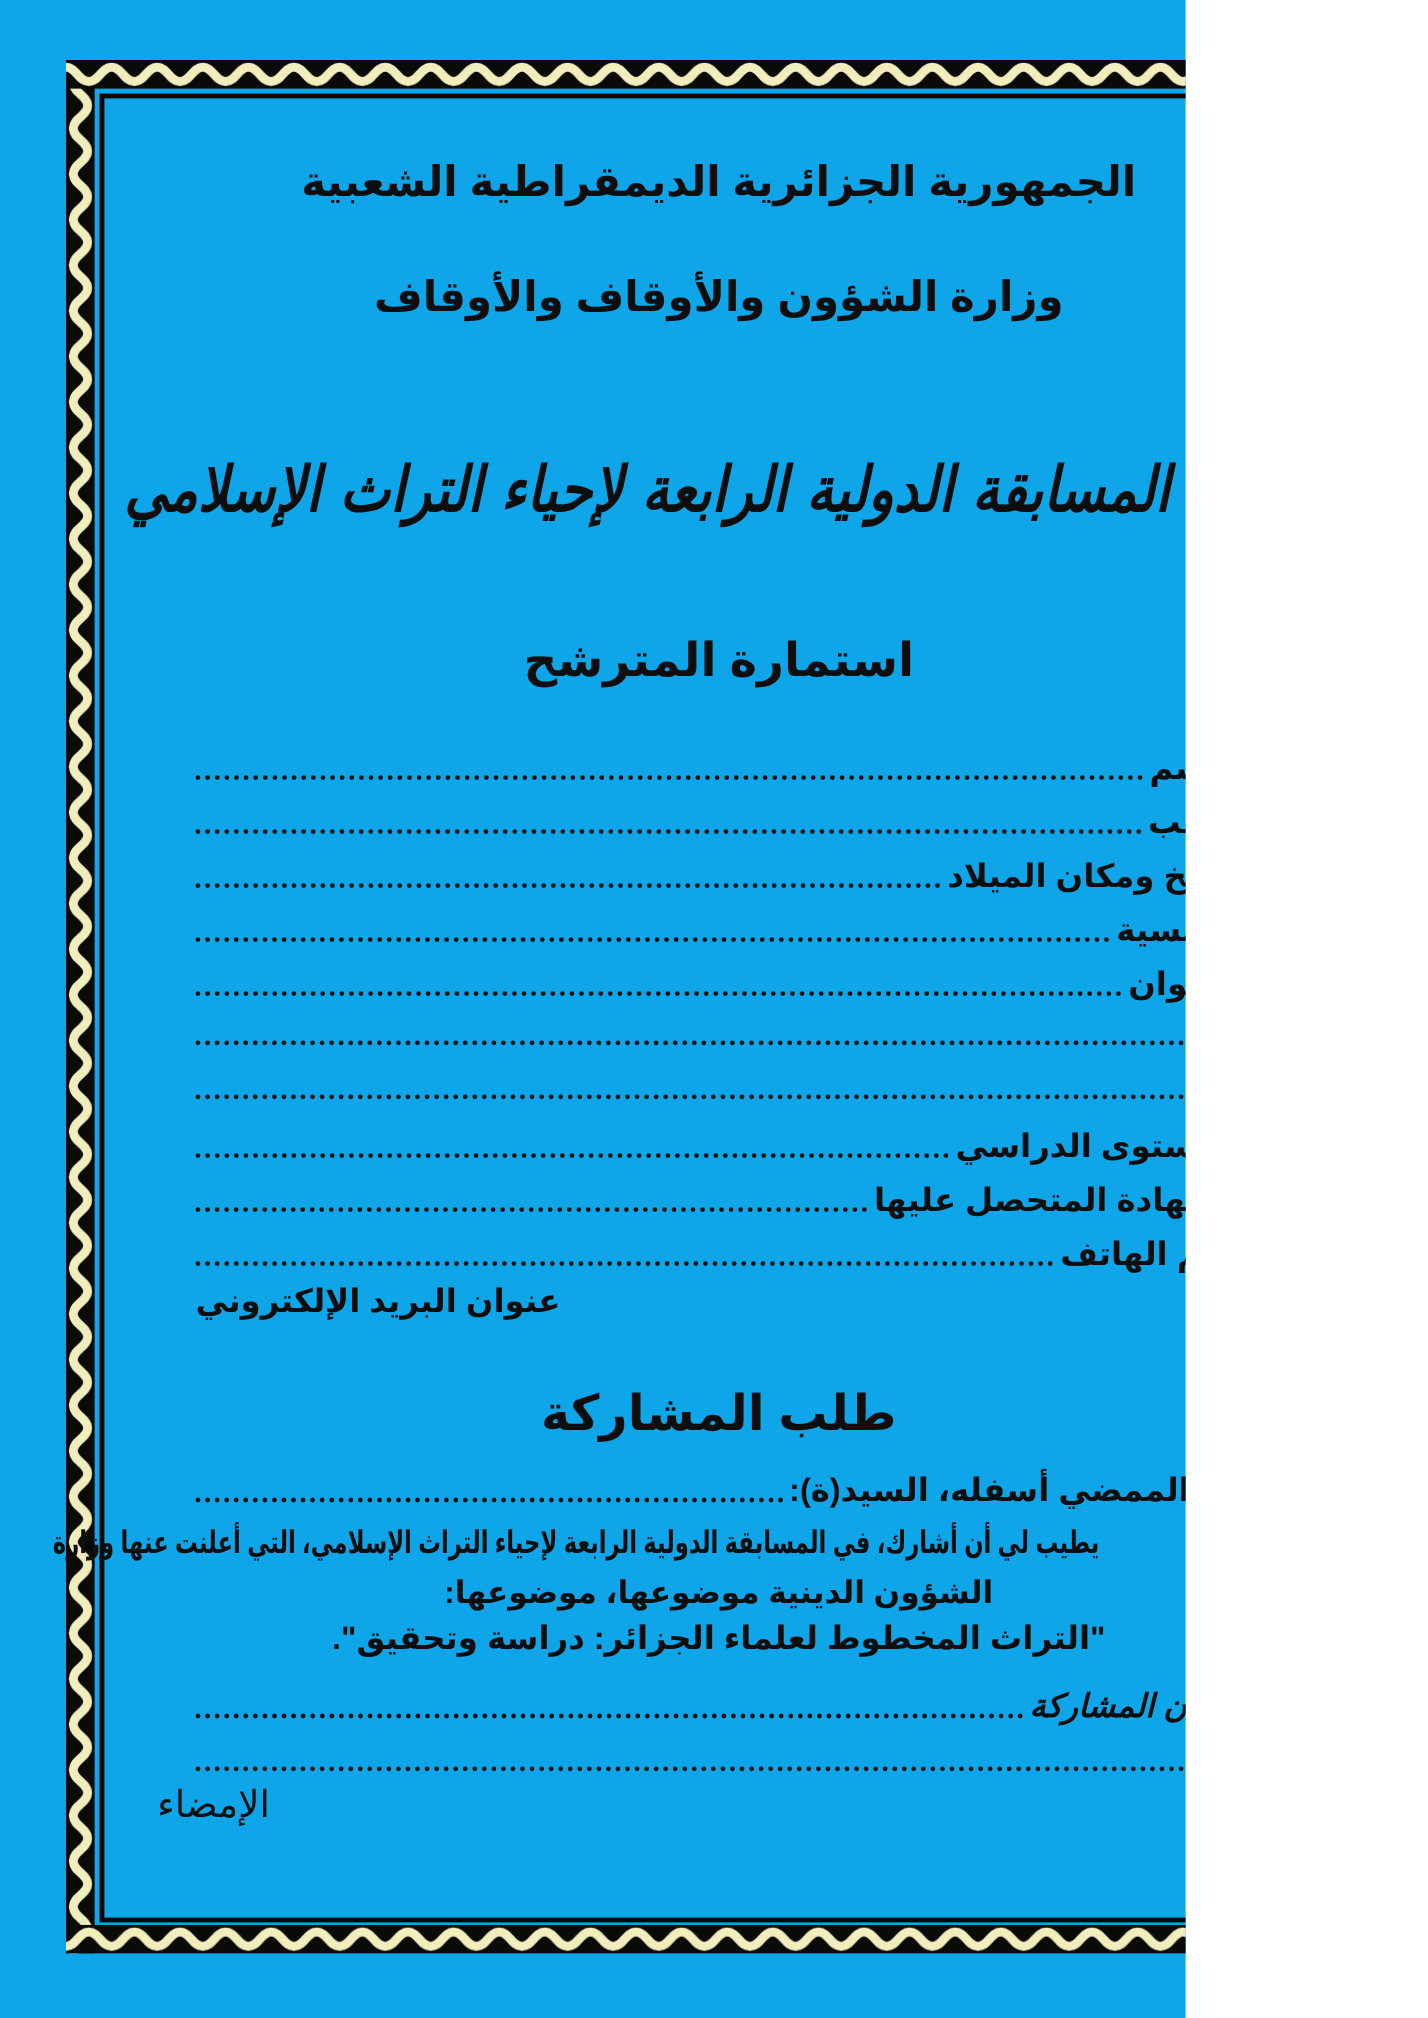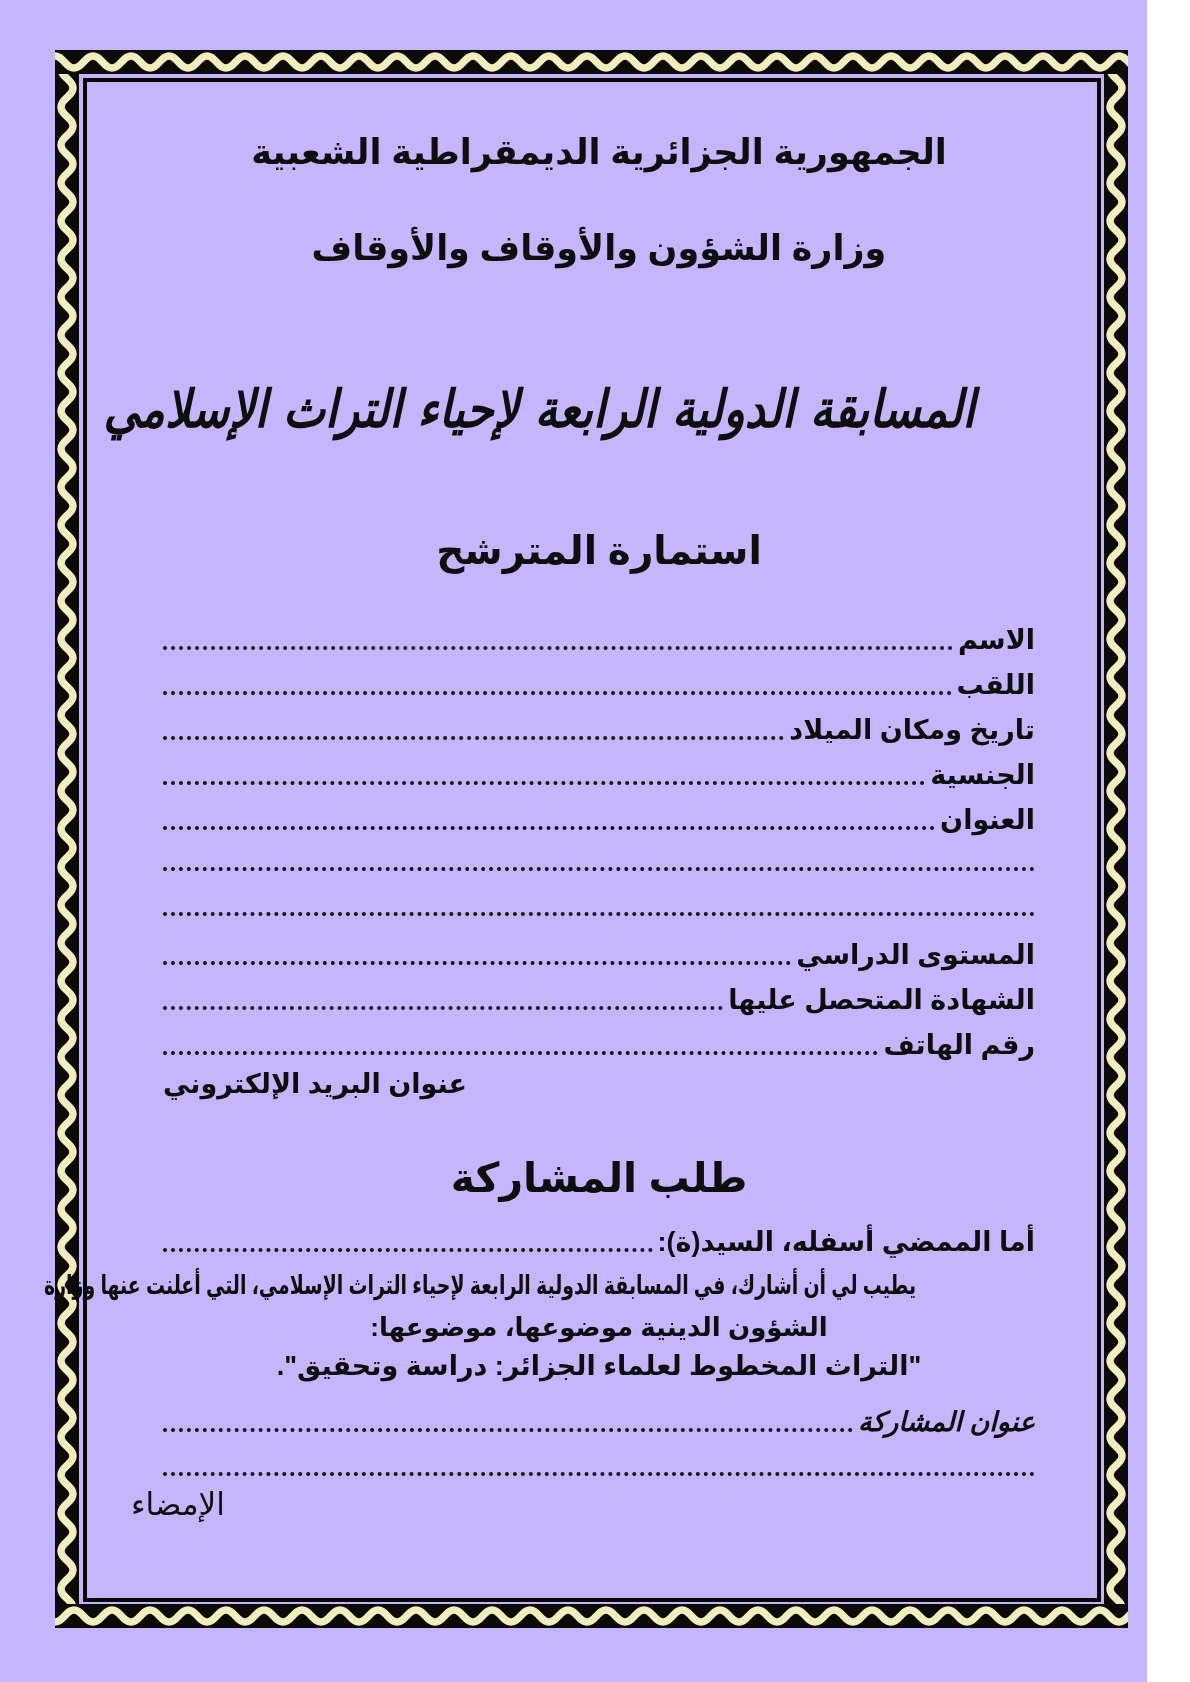--- a/index.html
+++ b/index.html
@@ -1,17 +1,17 @@
 <!DOCTYPE html>
 <html lang="ar"><head>
 <meta charset="utf-8">
 <style>
   html,body{margin:0;padding:0;background:#ffffff;}
   .page{
-    position:relative;width:1147px;height:1682px;background:#c4b5fd;overflow:hidden;
+    position:relative;width:988px;height:1682px;background:#0ea5e9;overflow:hidden;
     font-family:"Liberation Sans","DejaVu Sans",sans-serif;color:#0e0e0e;
   }
   
   .strip{position:absolute;display:block;}
   .inner-line{
     position:absolute;left:83px;top:78px;width:1018px;height:1524px;
     border:4px solid #070707;box-sizing:border-box;background:transparent;
   }
   
   .blk{position:absolute;left:163px;width:872px;direction:rtl;}

